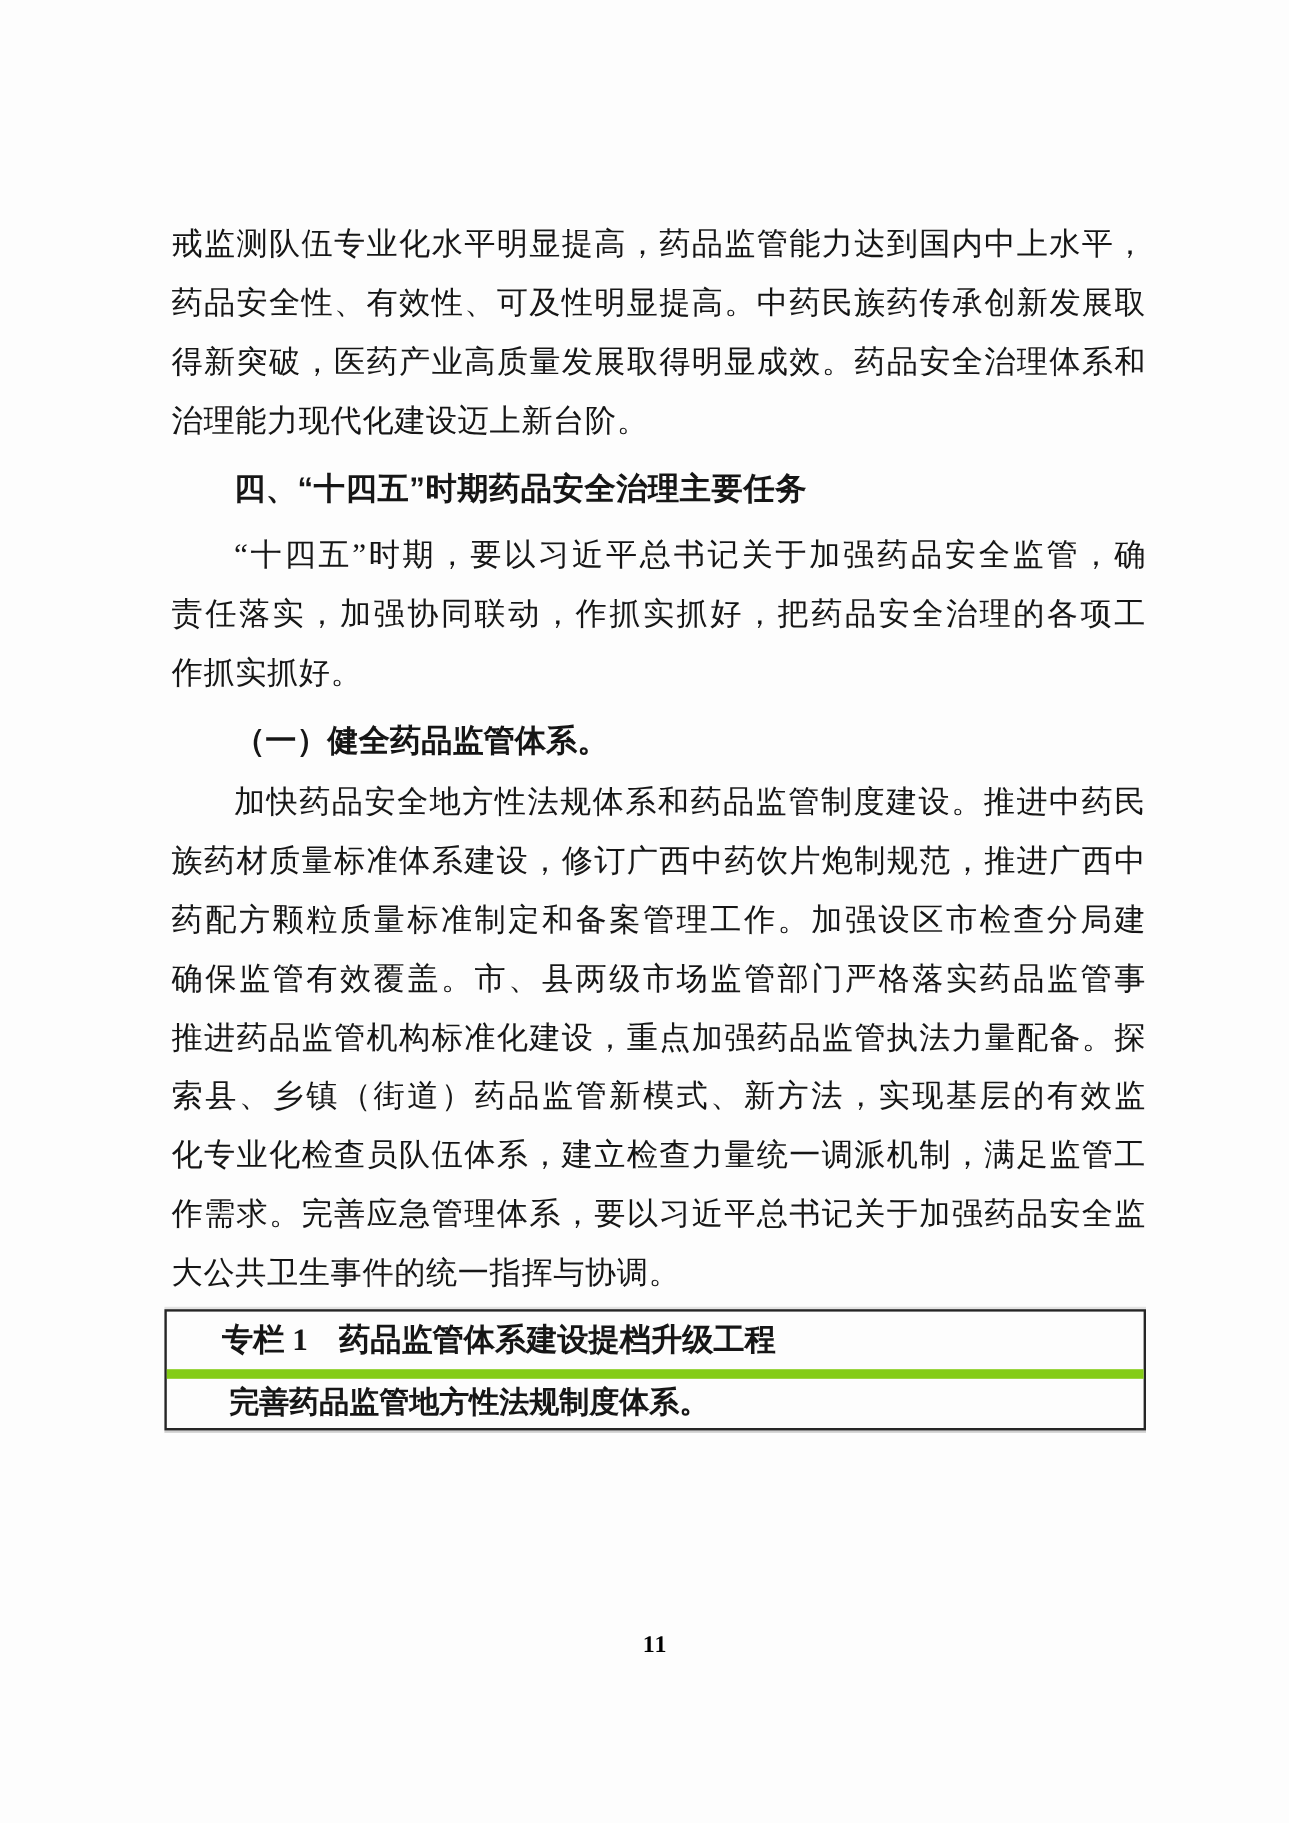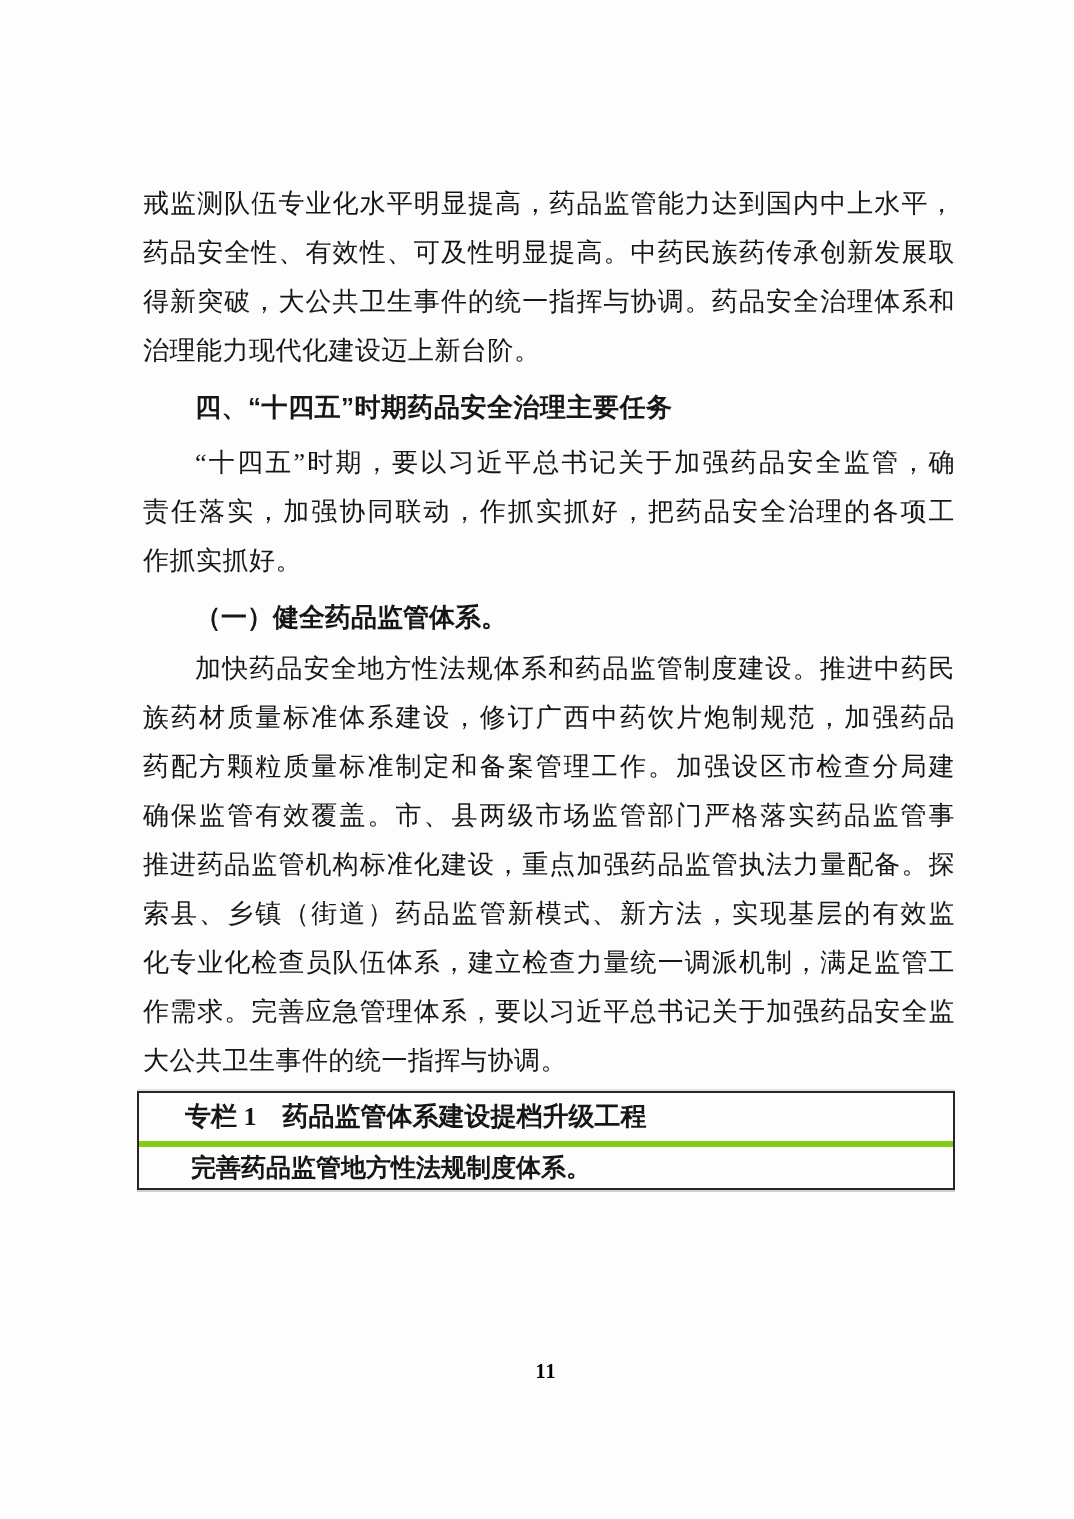--- a/index.html
+++ b/index.html
@@ -49,21 +49,21 @@
     margin-top:6px;
     margin-left:-6px;
     width:818px;
     border:2px solid #262626;
     box-sizing:border-box;
     box-shadow:0 2px 0 rgba(120,120,120,.35), 0 -2px 0 rgba(150,150,150,.25);
   }
   .panel-title{
     height:48px;
     line-height:48px;
-    border-bottom:6px solid #84cc16;
+    border-bottom:8px solid #84cc16;
     padding-left:46px;
     font-weight:bold;
     font-size:26px;
     overflow:hidden;
   }
   .panel-item{
     height:41px;
     line-height:41px;
     padding-left:52px;
     font-weight:bold;
@@ -84,29 +84,29 @@
 </style>
 </head>
 <body>
 
 <div class="page">
 
   <div class="doc-body">
 
       <div class="line">戒监测队伍专业化水平明显提高，药品监管能力达到国内中上水平，</div>
       <div class="line">药品安全性、有效性、可及性明显提高。中药民族药传承创新发展取</div>
-      <div class="line">得新突破，大公共卫生事件的统一指挥与协调。药品安全治理体系和</div>
+      <div class="line">得新突破，医药产业高质量发展取得明显成效。药品安全治理体系和</div>
       <div class="line para-end">治理能力现代化建设迈上新台阶。</div>
       <div class="heading h1">四、“十四五”时期药品安全治理主要任务</div>
       <div class="line first-indent">“十四五”时期，要以习近平总书记关于加强药品安全监管，确</div>
       <div class="line">责任落实，加强协同联动，作抓实抓好，把药品安全治理的各项工</div>
       <div class="line para-end">作抓实抓好。</div>
       <div class="heading h2">（一）健全药品监管体系。</div>
       <div class="line first-indent">加快药品安全地方性法规体系和药品监管制度建设。推进中药民</div>
-      <div class="line">族药材质量标准体系建设，修订广西中药饮片炮制规范，加强药品</div>
+      <div class="line">族药材质量标准体系建设，修订广西中药饮片炮制规范，推进广西中</div>
       <div class="line">药配方颗粒质量标准制定和备案管理工作。加强设区市检查分局建设，</div>
       <div class="line">确保监管有效覆盖。市、县两级市场监管部门严格落实药品监管事权，</div>
       <div class="line">推进药品监管机构标准化建设，重点加强药品监管执法力量配备。探</div>
       <div class="line">索县、乡镇（街道）药品监管新模式、新方法，实现基层的有效监管。</div>
       <div class="line">化专业化检查员队伍体系，建立检查力量统一调派机制，满足监管工</div>
       <div class="line">作需求。完善应急管理体系，要以习近平总书记关于加强药品安全监管</div>
       <div class="line para-end">大公共卫生事件的统一指挥与协调。</div>
       <div class="panel">
       <div class="panel-title">专栏 1　药品监管体系建设提档升级工程</div>
       <div>

